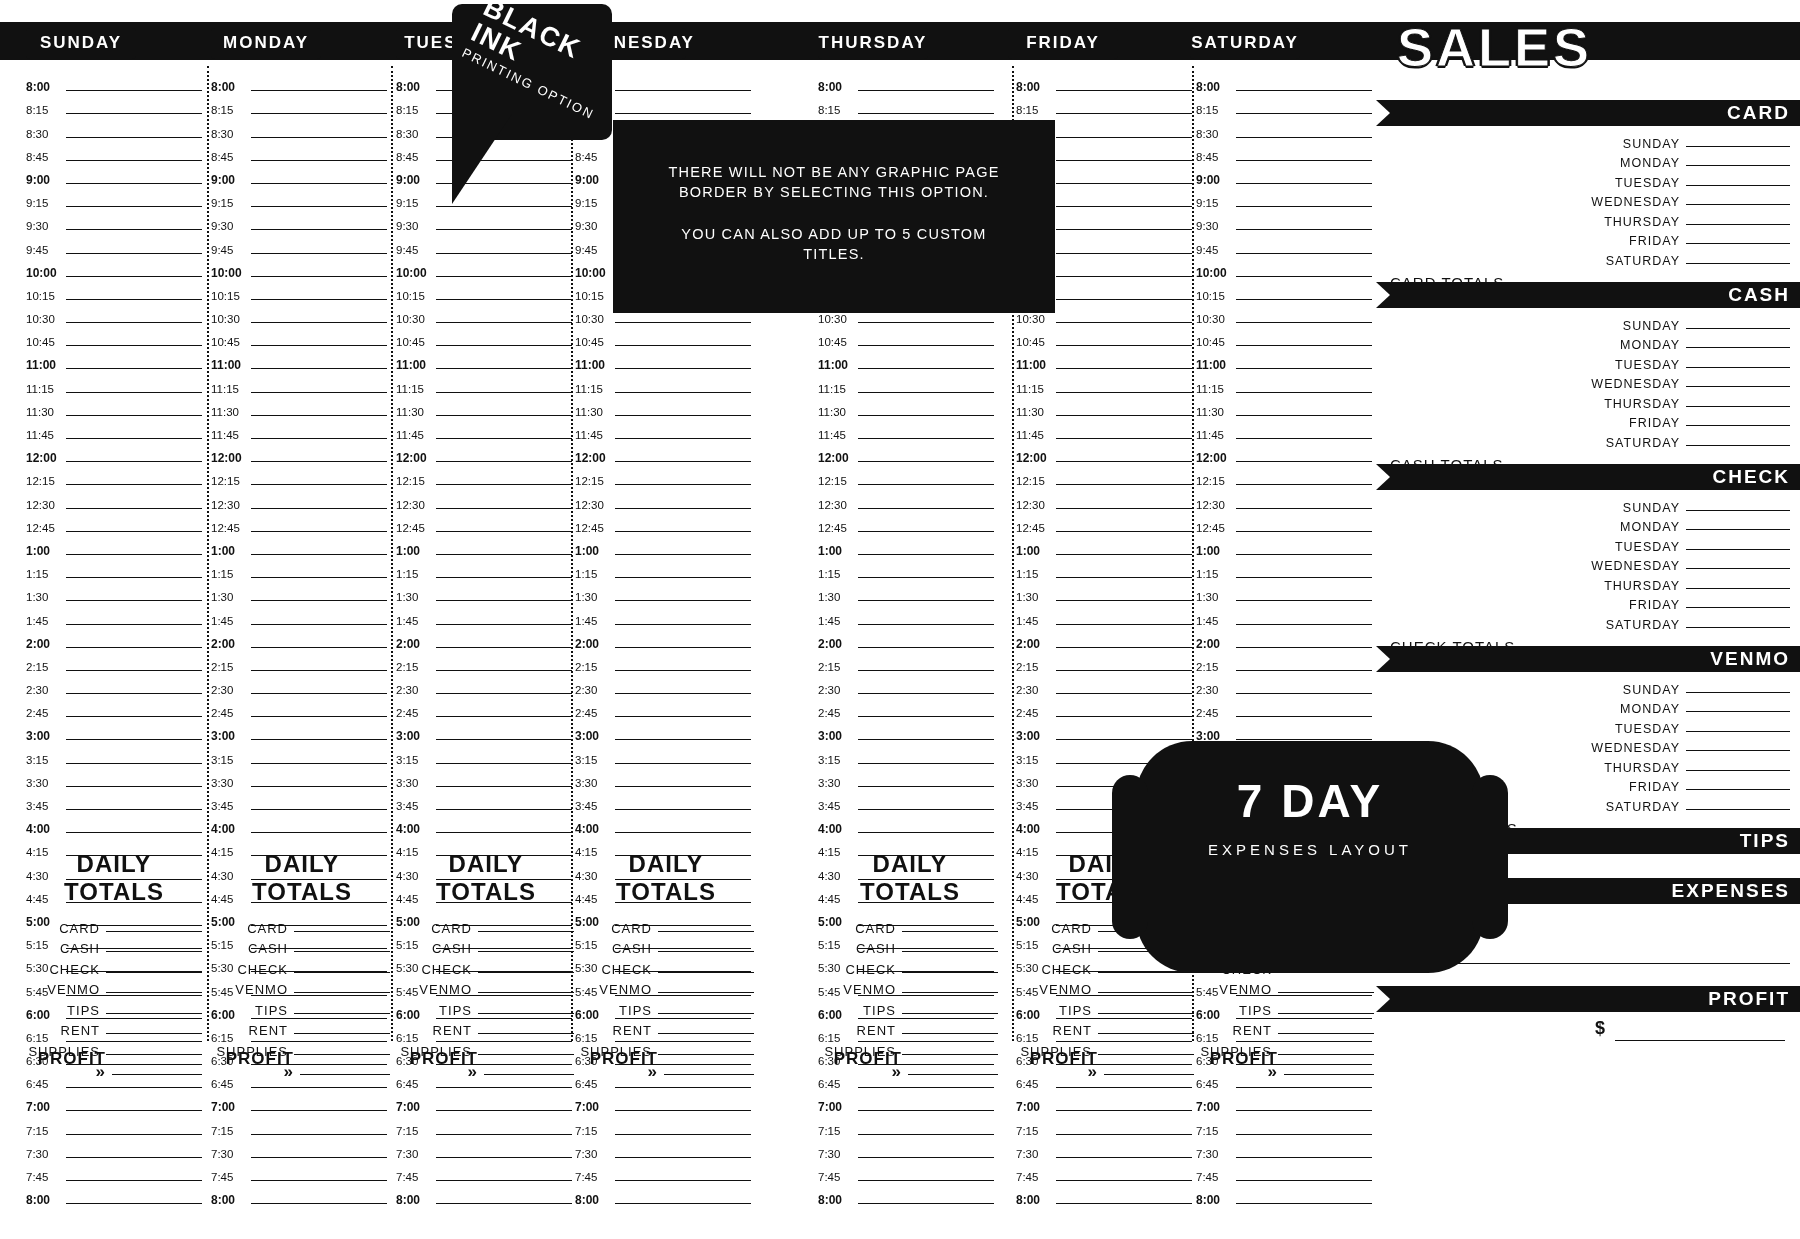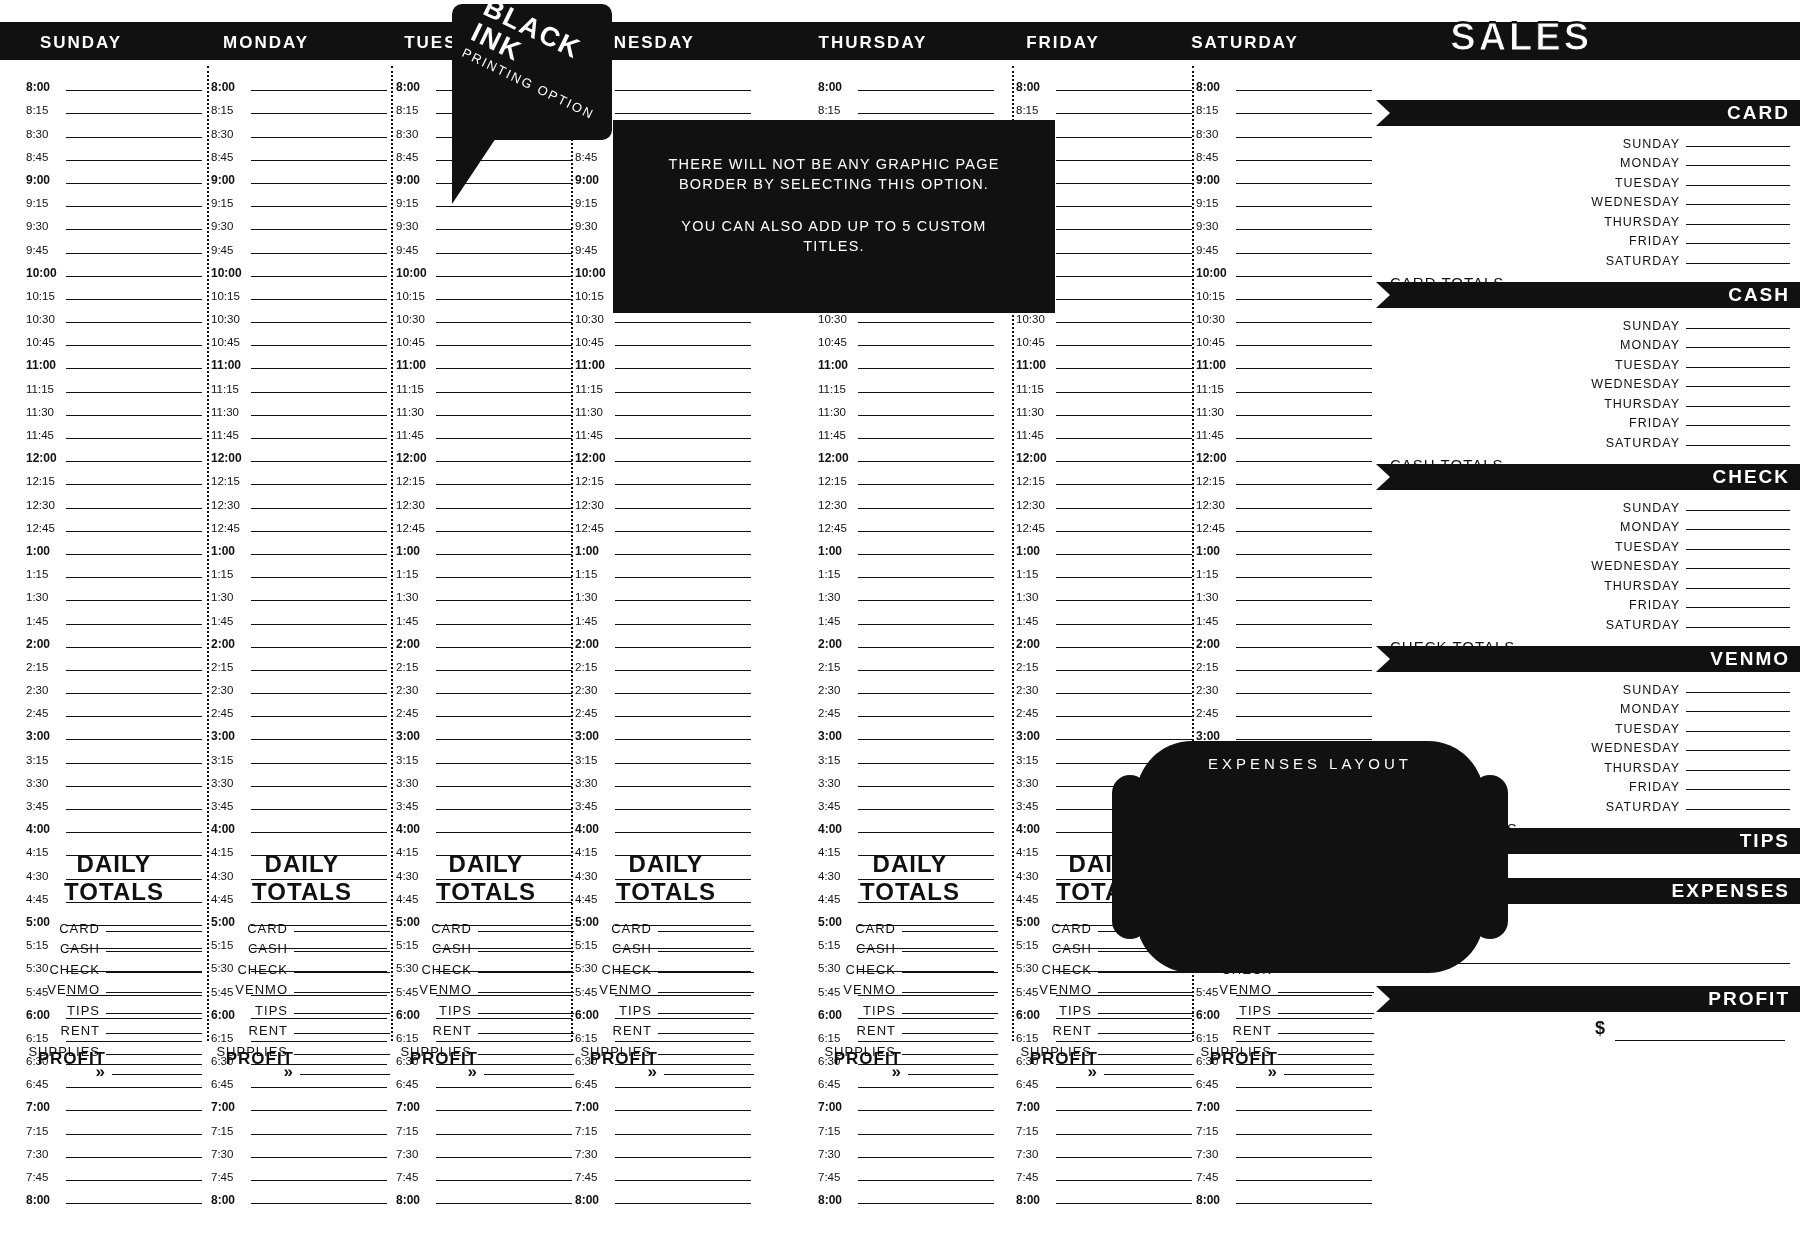--- a/index.html
+++ b/index.html
@@ -32,41 +32,41 @@
     letter-spacing:1px;font-family:"Liberation Sans",sans-serif;
   }
   .trow{display:flex;align-items:flex-end;justify-content:flex-end;height:20.5px;}
   .trow .lbl{font-size:13px;letter-spacing:1px;text-align:right;width:74px;flex:0 0 74px;padding-right:6px;line-height:13px;}
   .trow .ln{flex:1;border-bottom:1.4px solid #111;height:0;margin-bottom:3px;}
   .trow.profit .lbl{font-size:17px;font-weight:700;width:80px;flex:0 0 80px;}
 
   
   .sales-title{
     position:absolute;right:8px;top:16px;
-    font-size:38px;font-weight:700;letter-spacing:3px;
+    font-size:54px;font-weight:700;letter-spacing:3px;
     font-family:"Liberation Sans",sans-serif;
     -webkit-text-stroke:1px #111;color:#fff;text-shadow:
       2px 0 #111,-2px 0 #111,0 2px #111,0 -2px #111;
   }
   .ribbon{position:absolute;height:26px;background:#111;color:#fff;
     display:flex;align-items:center;justify-content:flex-end;
     padding-right:12px;font-size:19px;font-weight:700;letter-spacing:2px;}
   .ribbon:before{content:"";position:absolute;left:-14px;top:0;border-top:13px solid #111;border-bottom:13px solid #111;border-left:14px solid transparent;}
   .srow{display:flex;align-items:flex-end;justify-content:flex-end;height:19.5px;}
   .srow .lbl{font-size:12.5px;letter-spacing:1px;text-align:right;width:96px;flex:0 0 96px;padding-right:6px;line-height:12px;}
   .srow .ln{width:104px;flex:0 0 104px;border-bottom:1.3px solid #111;height:0;margin-bottom:3px;}
   .totrow{display:flex;align-items:flex-end;justify-content:flex-start;height:24px;}
   .totrow .lbl{font-size:15px;letter-spacing:1px;font-weight:500;padding-right:6px;}
   .totrow .ln{flex:1;border-bottom:1.6px solid #111;height:0;margin-bottom:4px;}
 
   
   .callout-box{
     position:absolute;left:613px;top:120px;width:442px;height:193px;background:#111;color:#fff;
   }
-  .callout-box p{margin:8px;text-align:center;font-size:14.5px;letter-spacing:1.2px;line-height:20px;}
+  .callout-box p{margin:16px;text-align:center;font-size:14.5px;letter-spacing:1.2px;line-height:20px;}
   .callout-pad{padding:26px 28px 0 28px;}
   .callout-pad p+p{margin-top:22px;}
   .tag{
     position:absolute;left:452px;top:4px;width:160px;height:200px;
   }
   .tag .shape{
     position:absolute;left:0;top:0;width:160px;height:136px;background:#111;border-radius:10px;
     transform:skewY(0deg);
   }
   .tag .tip{position:absolute;left:0;top:110px;width:0;height:0;
@@ -1919,16 +1919,17 @@
   <div class="tag">
     <div class="shape"></div>
     <div class="tip"></div>
     <div class="txt">
       <div class="t1">BLACK INK</div>
       <div class="t2">PRINTING OPTION</div>
     </div>
   </div>
 
   <div class="badge">
+    <div class="b1">7 DAY</div>
     <div class="b3">EXPENSES LAYOUT</div>
   </div>
 
 </div>
 
 </body></html>

